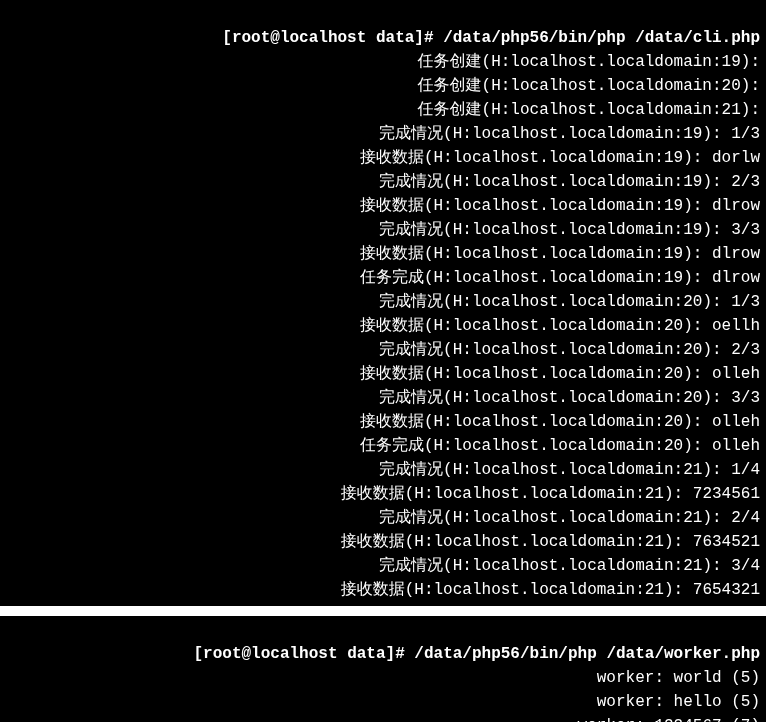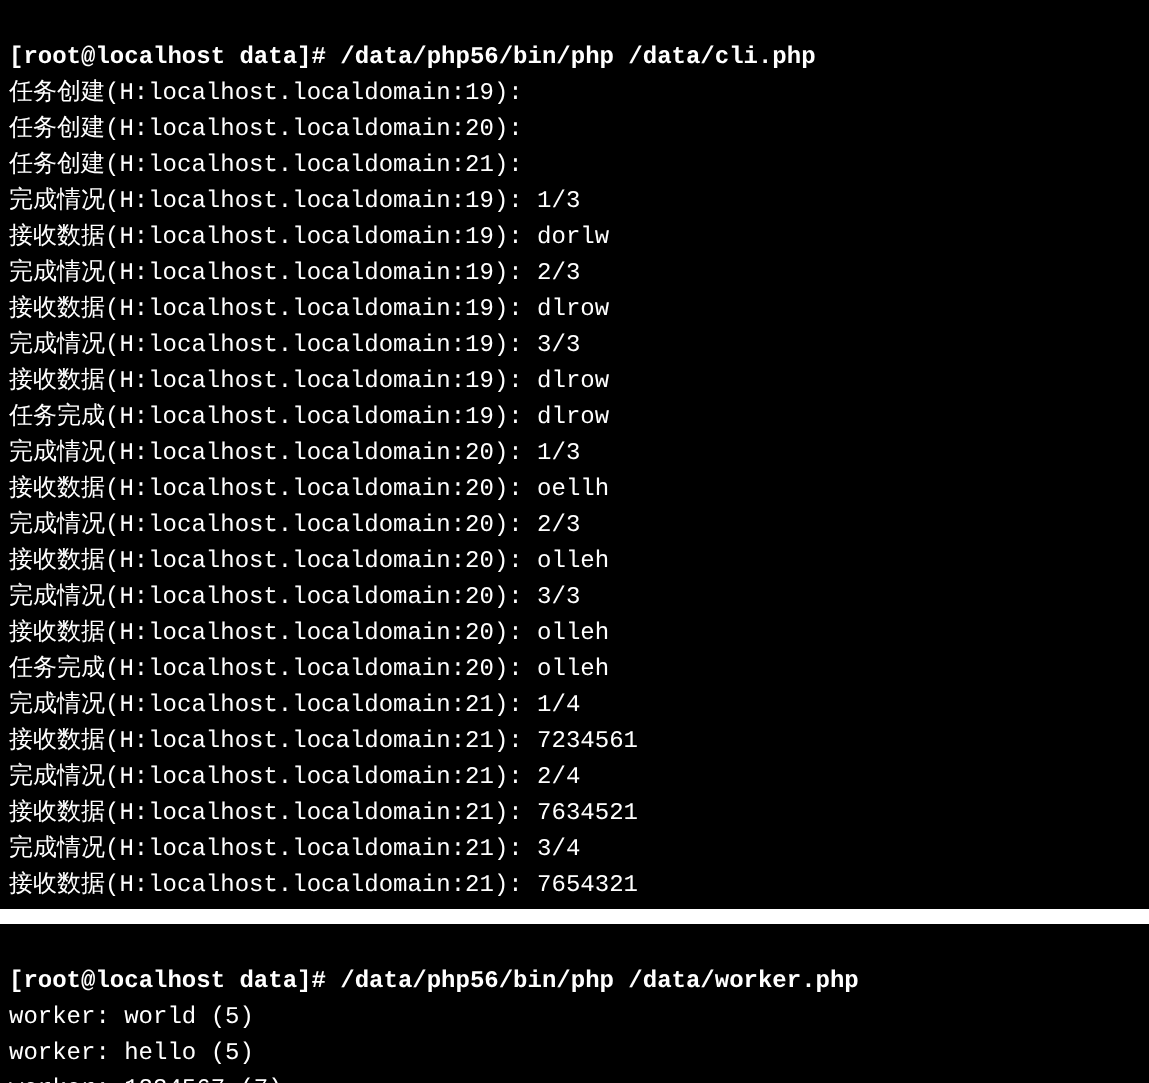--- a/index.html
+++ b/index.html
@@ -17,21 +17,21 @@
     padding: 2px 6px 4px 6px;
     white-space: pre;
     overflow: hidden;
     width: 754px;
     box-sizing: content-box;
   }
   .terminal + .terminal {
     margin-top: 10px;
   }
   .bold { font-weight: bold; }
-  .line { display: block; }
+  .line { display: block; text-align: right; }
 </style>
 </head>
 <body>
 
 <div class="terminal">
 <span class="line"><span class="bold">[</span><span class="bold">root@localhost</span><span class="bold"> </span><span class="bold">data</span><span class="bold">]# </span><span class="bold">/data/php56/bin/php /data/cli.php</span></span><span class="line"><span>任务创建</span>(<span>H:localhost.localdomain</span>:<span>19</span>)<span>:</span></span><span class="line"><span>任务创建</span>(<span>H:localhost.localdomain</span>:<span>20</span>)<span>:</span></span><span class="line"><span>任务创建</span>(<span>H:localhost.localdomain</span>:<span>21</span>)<span>:</span></span><span class="line"><span>完成情况</span>(<span>H:localhost.localdomain</span>:<span>19</span>)<span>: </span><span>1/3</span></span><span class="line"><span>接收数据</span>(<span>H:localhost.localdomain</span>:<span>19</span>)<span>: </span><span>dorlw</span></span><span class="line"><span>完成情况</span>(<span>H:localhost.localdomain</span>:<span>19</span>)<span>: </span><span>2/3</span></span><span class="line"><span>接收数据</span>(<span>H:localhost.localdomain</span>:<span>19</span>)<span>: </span><span>dlrow</span></span><span class="line"><span>完成情况</span>(<span>H:localhost.localdomain</span>:<span>19</span>)<span>: </span><span>3/3</span></span><span class="line"><span>接收数据</span>(<span>H:localhost.localdomain</span>:<span>19</span>)<span>: </span><span>dlrow</span></span><span class="line"><span>任务完成</span>(<span>H:localhost.localdomain</span>:<span>19</span>)<span>: </span><span>dlrow</span></span><span class="line"><span>完成情况</span>(<span>H:localhost.localdomain</span>:<span>20</span>)<span>: </span><span>1/3</span></span><span class="line"><span>接收数据</span>(<span>H:localhost.localdomain</span>:<span>20</span>)<span>: </span><span>oellh</span></span><span class="line"><span>完成情况</span>(<span>H:localhost.localdomain</span>:<span>20</span>)<span>: </span><span>2/3</span></span><span class="line"><span>接收数据</span>(<span>H:localhost.localdomain</span>:<span>20</span>)<span>: </span><span>olleh</span></span><span class="line"><span>完成情况</span>(<span>H:localhost.localdomain</span>:<span>20</span>)<span>: </span><span>3/3</span></span><span class="line"><span>接收数据</span>(<span>H:localhost.localdomain</span>:<span>20</span>)<span>: </span><span>olleh</span></span><span class="line"><span>任务完成</span>(<span>H:localhost.localdomain</span>:<span>20</span>)<span>: </span><span>olleh</span></span><span class="line"><span>完成情况</span>(<span>H:localhost.localdomain</span>:<span>21</span>)<span>: </span><span>1/4</span></span><span class="line"><span>接收数据</span>(<span>H:localhost.localdomain</span>:<span>21</span>)<span>: </span><span>7234561</span></span><span class="line"><span>完成情况</span>(<span>H:localhost.localdomain</span>:<span>21</span>)<span>: </span><span>2/4</span></span><span class="line"><span>接收数据</span>(<span>H:localhost.localdomain</span>:<span>21</span>)<span>: </span><span>7634521</span></span><span class="line"><span>完成情况</span>(<span>H:localhost.localdomain</span>:<span>21</span>)<span>: </span><span>3/4</span></span><span class="line"><span>接收数据</span>(<span>H:localhost.localdomain</span>:<span>21</span>)<span>: </span><span>7654321</span></span></div>
 
 <div class="terminal">
 <span class="line"><span class="bold">[</span><span class="bold">root@localhost</span><span class="bold"> </span><span class="bold">data</span><span class="bold">]# </span><span class="bold">/data/php56/bin/php /data/worker.php</span></span><span class="line"><span>worker: world (5)</span></span><span class="line"><span>worker: hello (5)</span></span><span class="line"><span>worker: 1234567 (7)</span></span></div>
 

